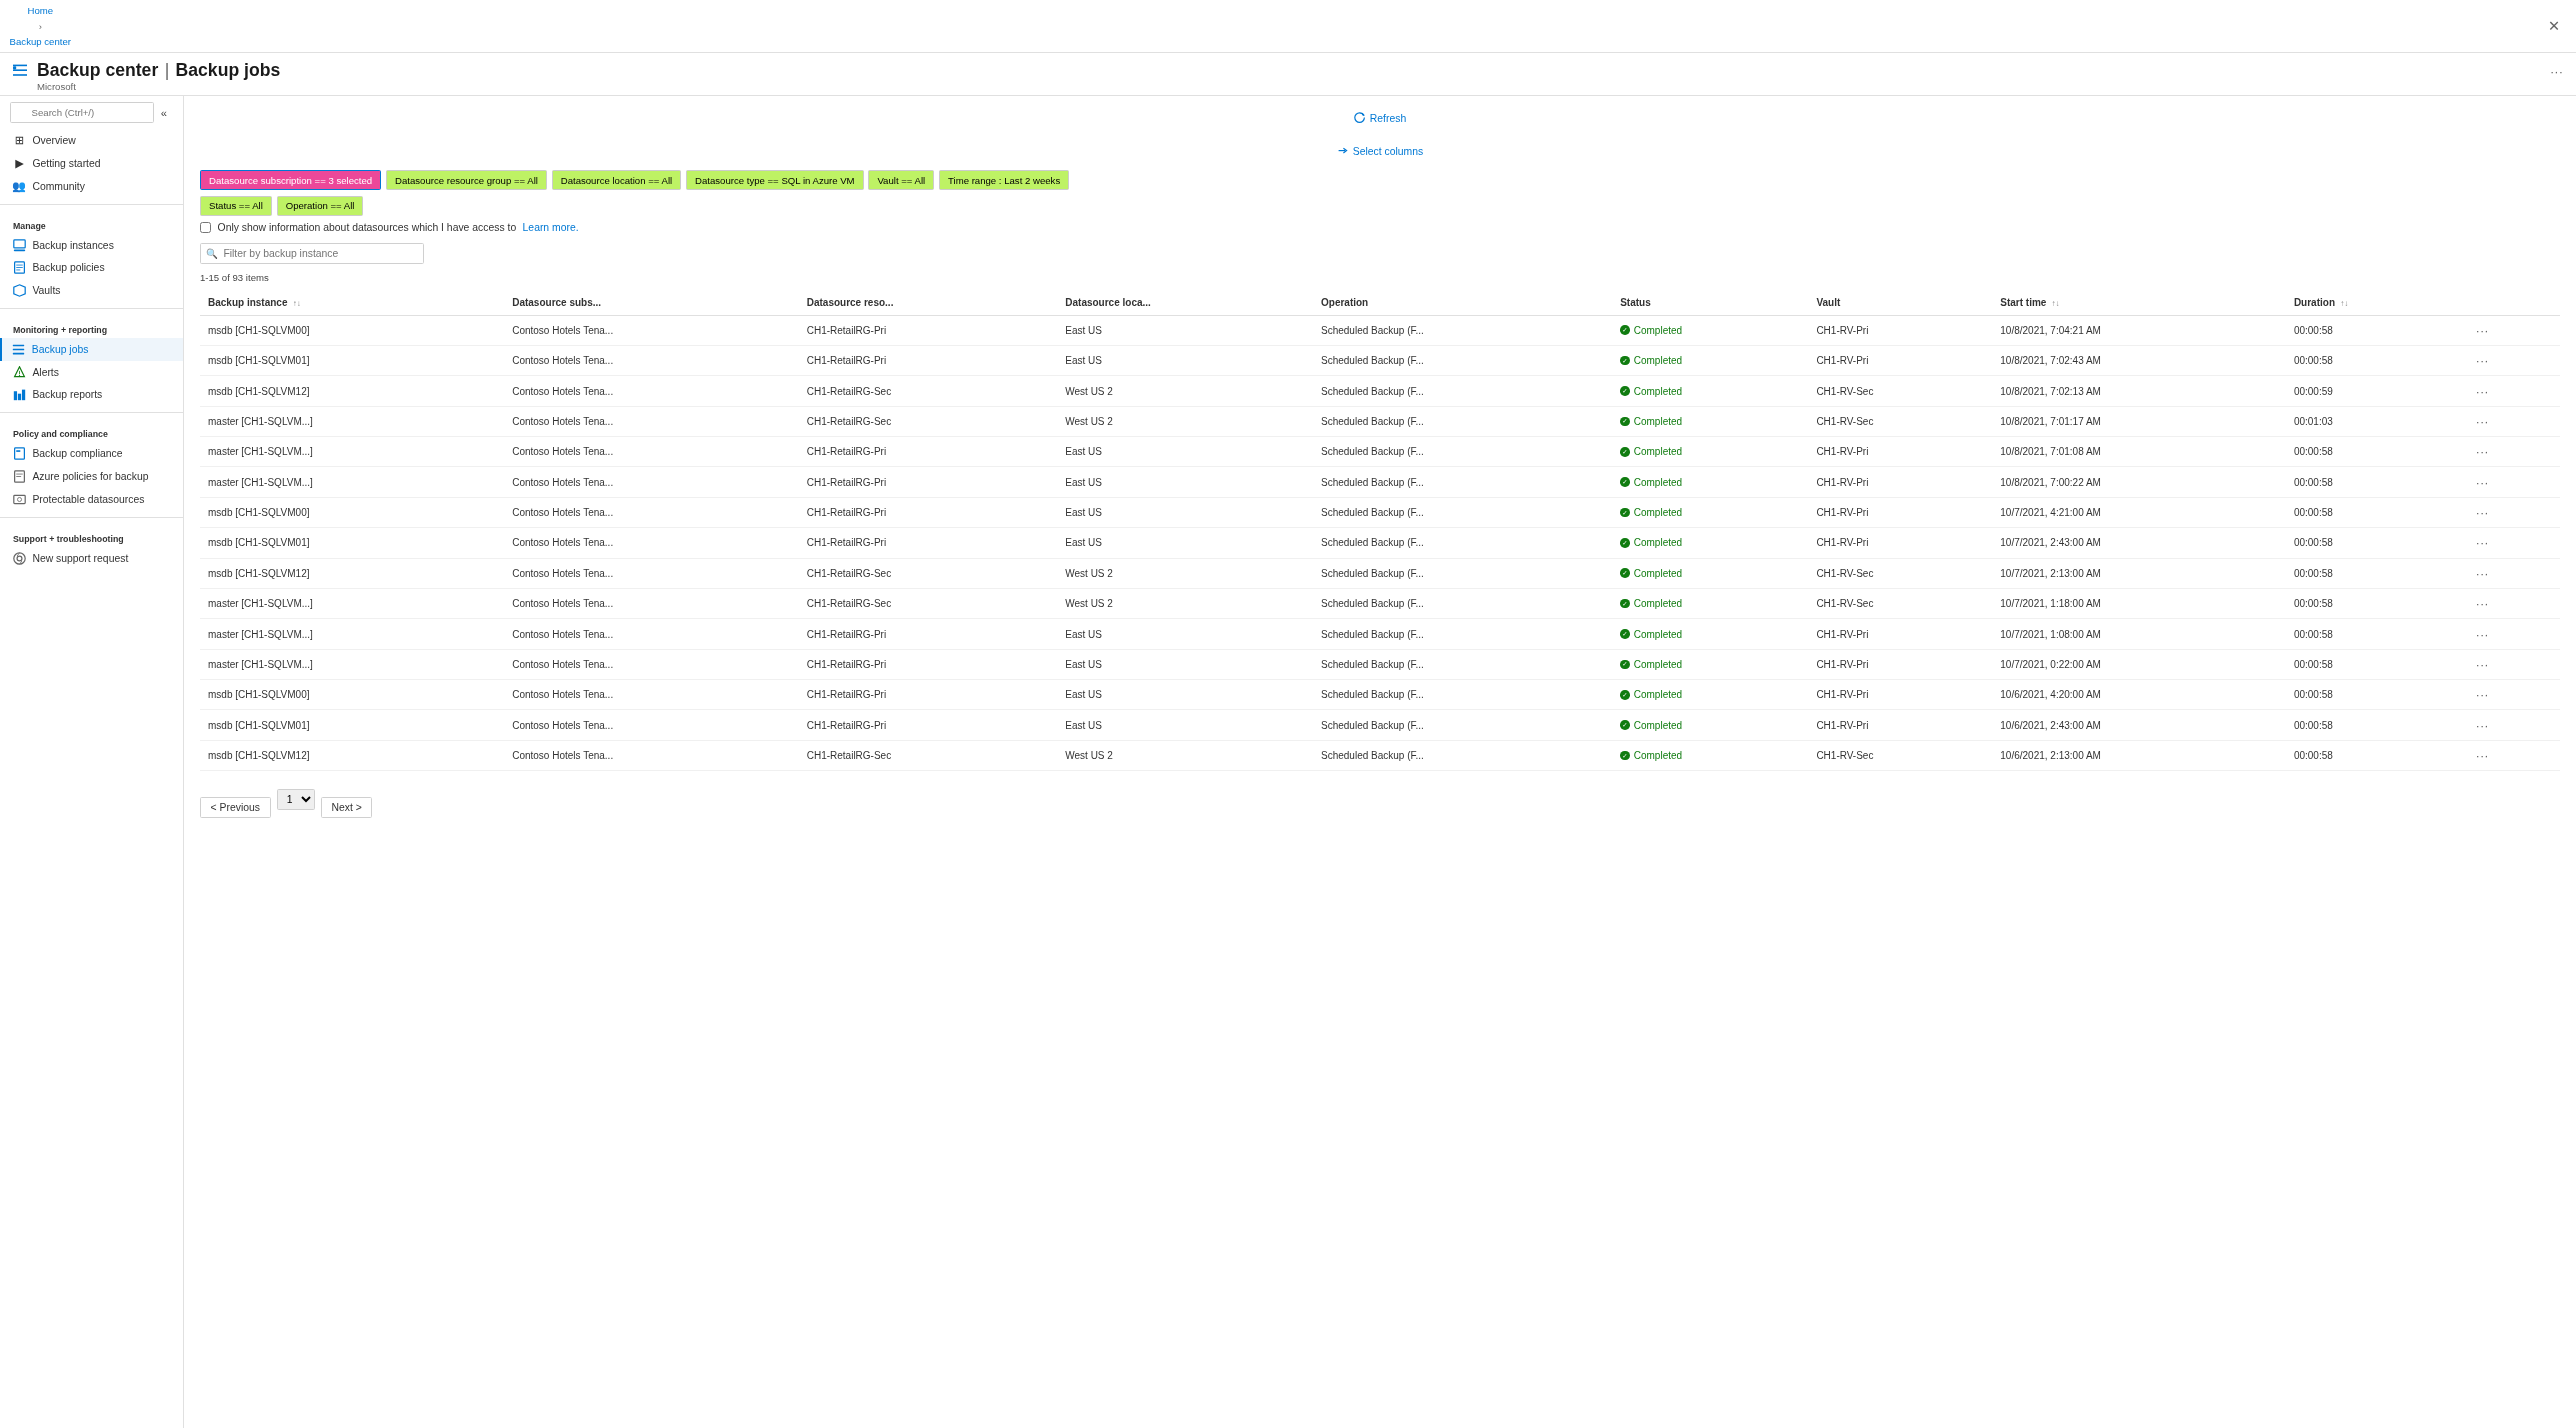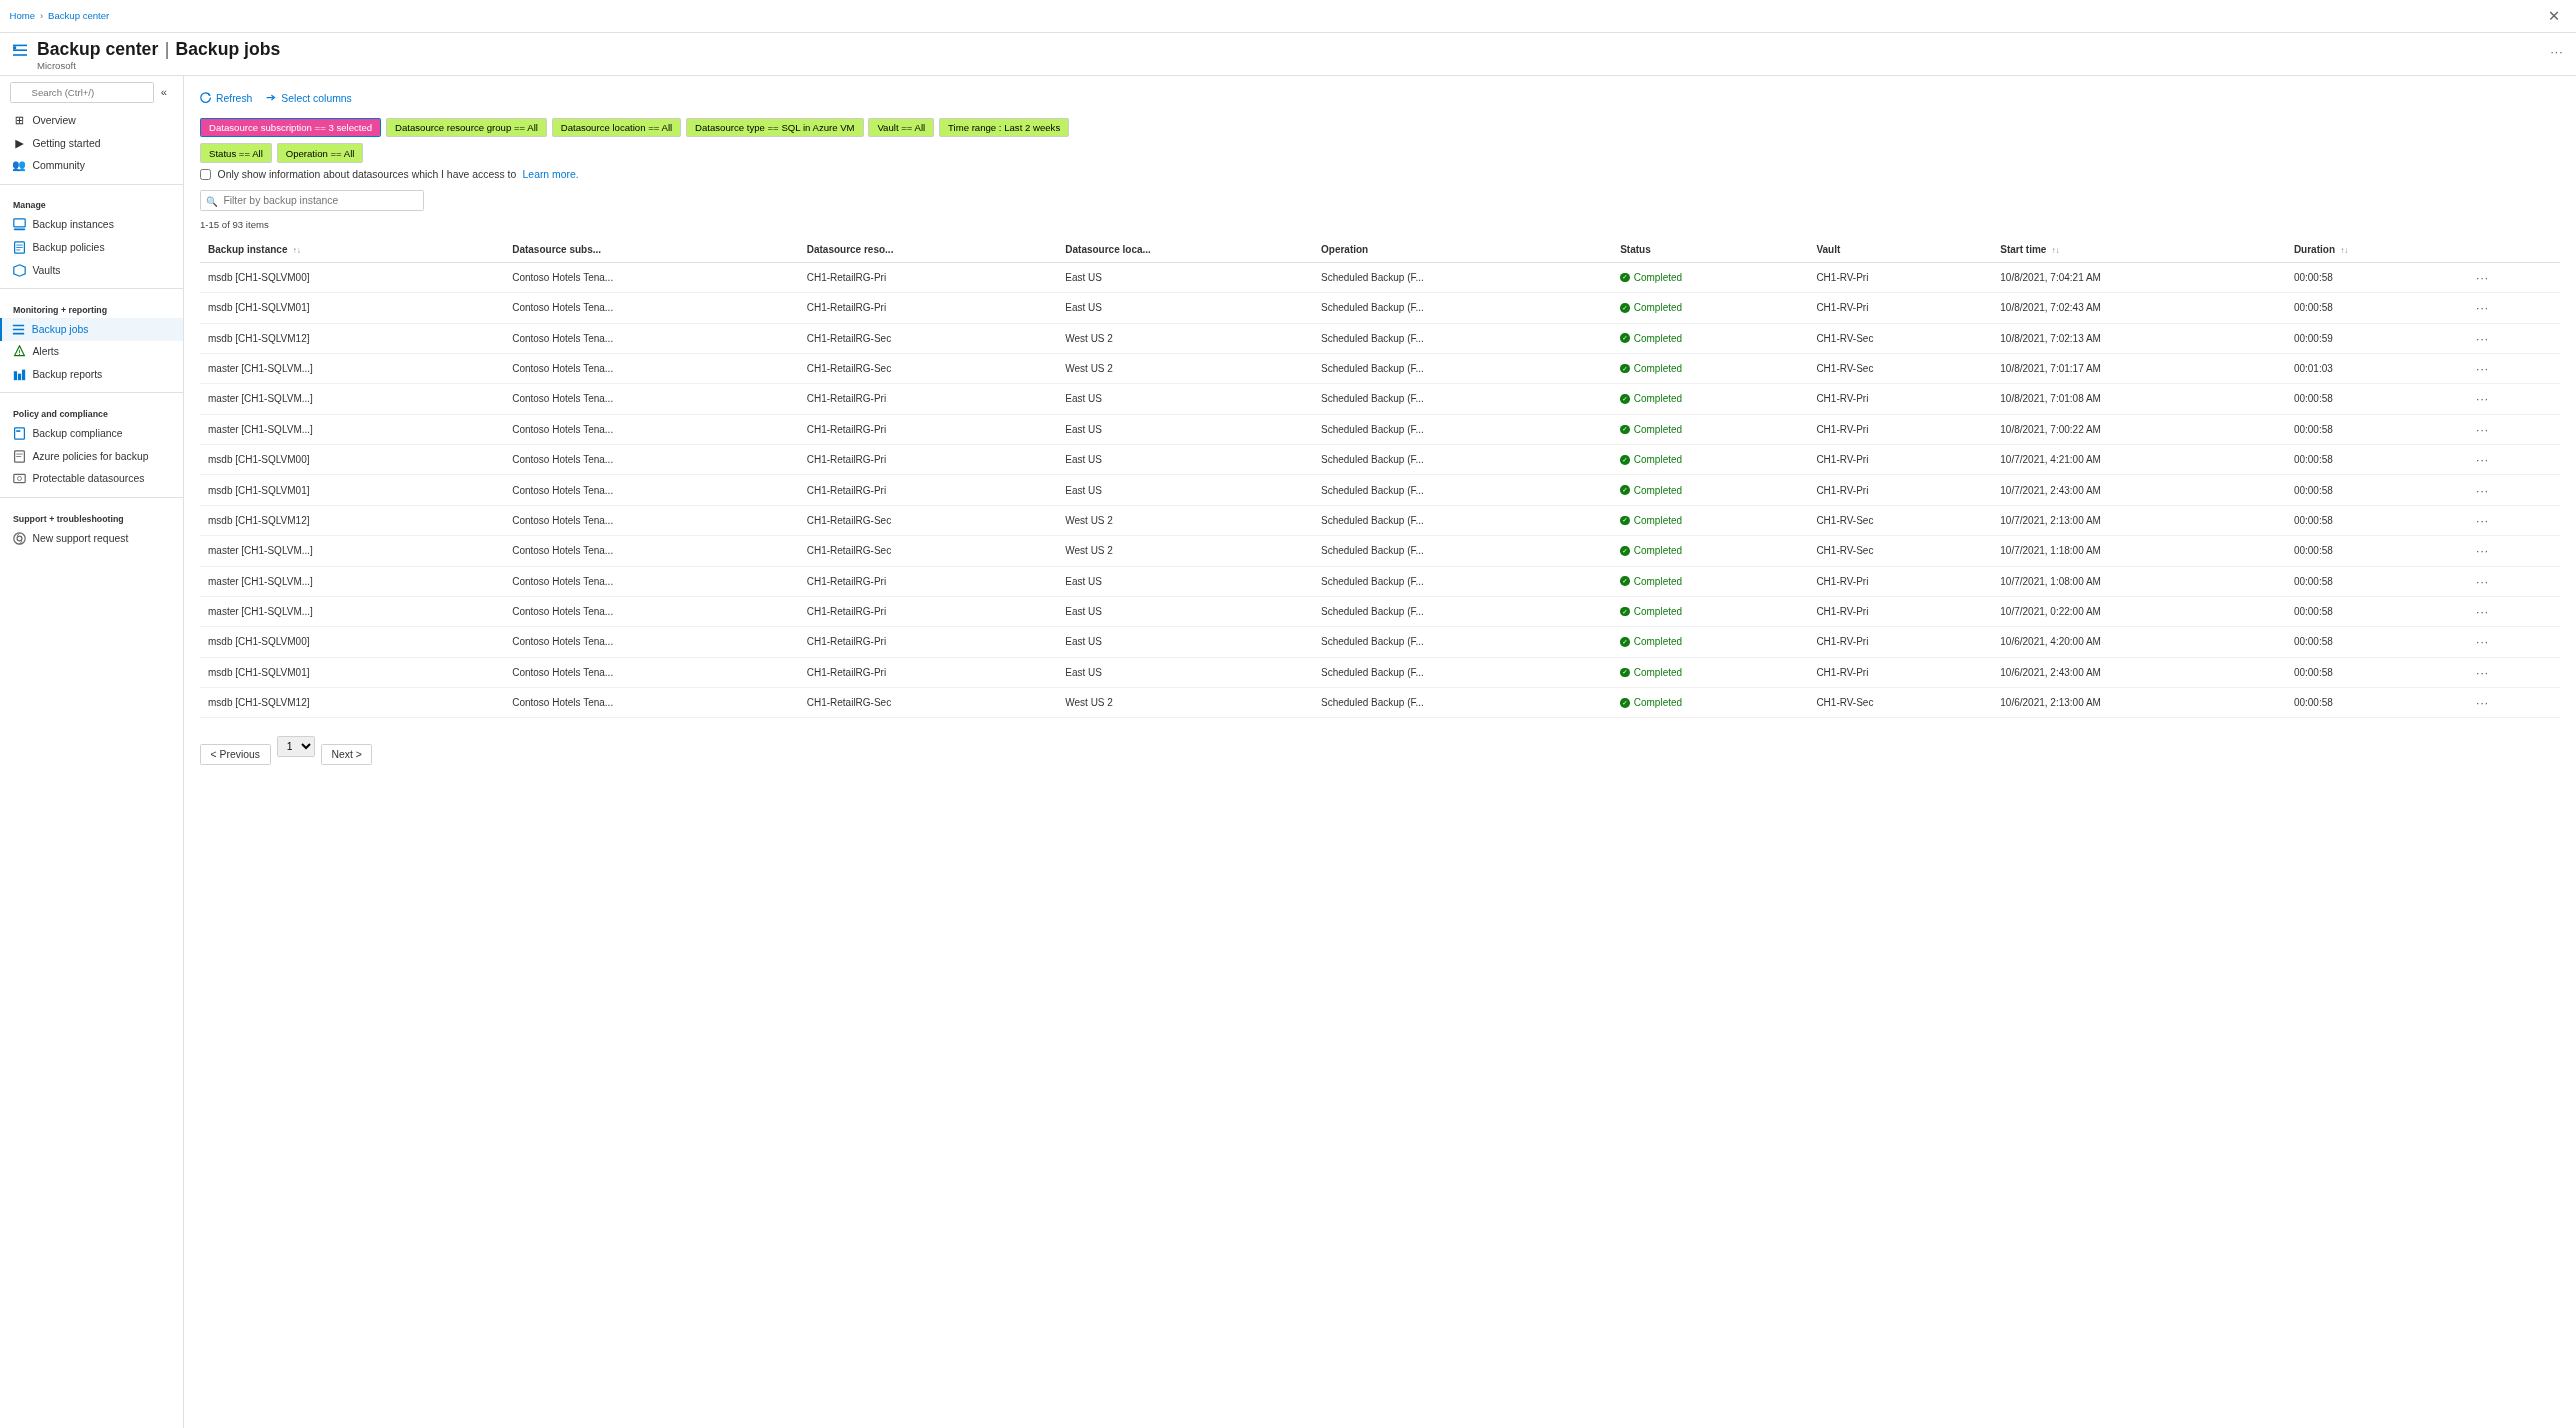--- a/index.html
+++ b/index.html
@@ -1,20 +1,20 @@
 <!DOCTYPE html>
 <html style="font-size:13px"><head>
   <meta charset="utf-8">
   <style>
     * { box-sizing: border-box; margin: 0; padding: 0; }
     body { font-family: 'Segoe UI', Arial, sans-serif; font-size: 10.4px; background: #fff; color: #333; display: flex; flex-direction: column; height: 100vh; overflow: hidden; }
 
     
     .top-bar { display: flex; align-items: center; padding: 4.8px 9.6px; border-bottom: 0.8px solid #e0e0e0; background: #fff; }
-    .breadcrumb { display: flex; align-items: center; gap: 4.8px; font-size: 9.6px; color: #0078d4; }
+    .breadcrumb { display: flex; align-items: center; gap: 4.8px; font-size: 9.6px; color: #0078d4; flex-direction: column; }
     .breadcrumb span.sep { color: #666; }
     .breadcrumb a { color: #0078d4; text-decoration: none; }
     .top-bar-right { margin-left: auto; }
     .close-btn { background: none; border: none; font-size: 14.4px; cursor: pointer; color: #666; padding: 3.2px 6.4px; }
 
     
     .page-header { display: flex; align-items: flex-start; padding: 6.4px 13px 3.2px 13px; border-bottom: 0.8px solid #e0e0e0; }
     .hamburger-icon { margin-right: 9.6px; margin-top: 3.2px; cursor: pointer; color: #0078d4; font-size: 14.4px; }
     .header-title-block { flex: 1; }
     .header-title { font-size: 17.6px; font-weight: 600; color: #1a1a1a; display: flex; align-items: center; gap: 6.4px; }
@@ -32,21 +32,21 @@
     .sidebar-section-label { font-size: 8.8px; font-weight: 600; color: #333; padding: 9.6px 13px 3.2px 13px; text-transform: none; }
     .sidebar-item { display: flex; align-items: center; gap: 6.4px; padding: 4.8px 13px; cursor: pointer; font-size: 10.4px; color: #333; }
     .sidebar-item.active { background: #eef5fb; color: #0078d4; border-left: 1.6px solid #0078d4; }
     .sidebar-item .item-icon { width: 13px; height: 13px; display: flex; align-items: center; justify-content: center; font-size: 11.2px; }
     .sidebar-divider { border: none; border-top: 0.8px solid #e0e0e0; margin: 6.4px 0; }
 
     
     .content { flex: 1; overflow-y: auto; padding: 13px 16px; }
 
     
-    .toolbar { display: flex; align-items: center; gap: 13px; margin-bottom: 9.6px; }
+    .toolbar { display: flex; align-items: center; gap: 13px; margin-bottom: 9.6px; flex-direction: column; }
     .toolbar-btn { display: flex; align-items: center; gap: 4.8px; background: none; border: none; cursor: pointer; font-size: 10.4px; color: #0078d4; padding: 3.2px 0; }
 
     
     .filter-row { display: flex; flex-wrap: wrap; gap: 4.8px; margin-bottom: 6.4px; }
     .filter-chip { display: inline-flex; align-items: center; padding: 3.2px 8px; border-radius: 1.6px; font-size: 9.6px; cursor: pointer; border: 0.8px solid #ccc; background: #bef264; }
     .filter-chip.active { background: #ec4899; color: #fff; border-color: #0078d4; }
 
     
     .checkbox-row { display: flex; align-items: center; gap: 6.4px; margin-bottom: 9.6px; font-size: 10.4px; }
     .checkbox-row input[type=checkbox] { width: 11.2px; height: 11.2px; }

